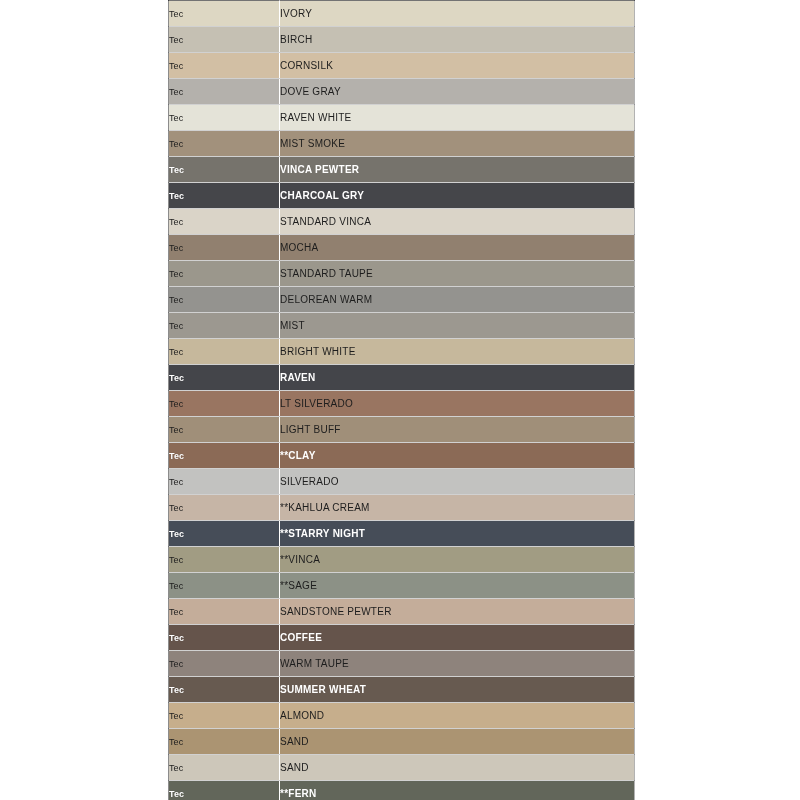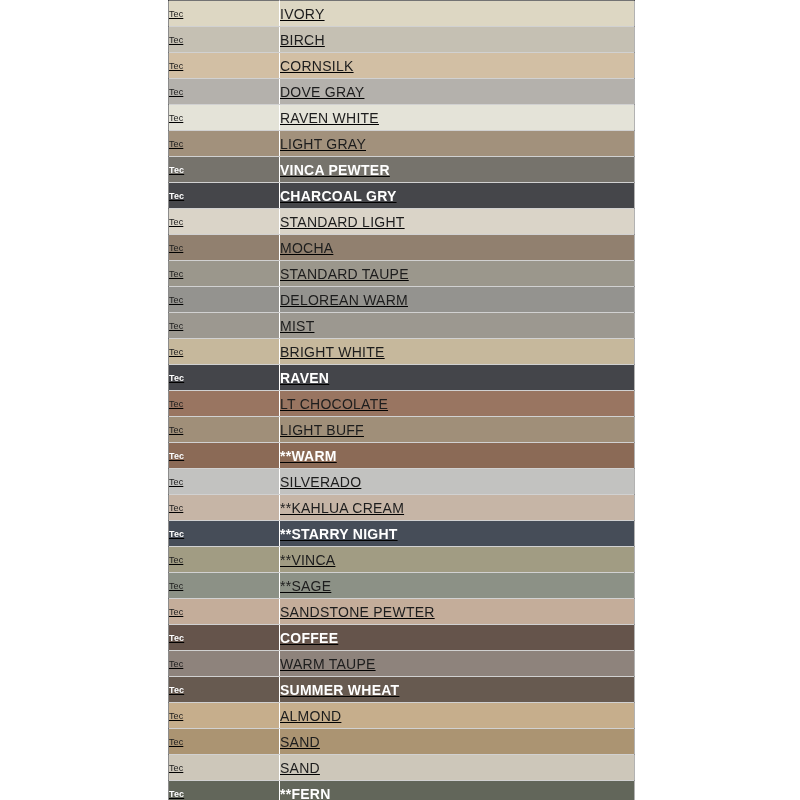--- a/index.html
+++ b/index.html
@@ -18,21 +18,20 @@
     position: absolute;
     left: 168px;
     top: 0;
     width: 465px;
     border-collapse: collapse;
     border-spacing: 0;
     table-layout: fixed;
   }
   #color-table tr {
     height: 25px;
-    text-decoration: underline;
   }
   #color-table td {
     height: 25px;
     padding: 0;
     margin: 0;
     border-top: 1px solid rgba(0,0,0,0.55);
     border-bottom: 1px solid rgba(0,0,0,0.18);
     vertical-align: middle;
     overflow: hidden;
     white-space: nowrap;
@@ -42,21 +41,21 @@
     border-left: 1px solid rgba(0,0,0,0.45);
     border-right: 1px solid rgba(255,255,255,0.55);
     padding-left: 11px;
     font-size: 9px;
     letter-spacing: 0.1px;
   }
   td.cell-name {
     width: 354px;
     border-right: 1px solid rgba(0,0,0,0.30);
     padding-left: 12px;
-    font-size: 14px;
+    font-size: 10px;
     letter-spacing: 0.25px;
   }
   .dark-text  { color: #1d1d1d; }
   .light-text { color: #ffffff; }
   .bold-text  { font-weight: bold; }
   .light-text.cell-tec { text-shadow: 0 0 1px rgba(0,0,0,0.25); }
 </style>
 </head>
 <body>
 
@@ -77,33 +76,33 @@
       <tr class="swatch-row" style="background: rgb(180, 177, 172);">
         <td class="cell-tec dark-text">Tec</td>
         <td class="cell-name dark-text">DOVE GRAY</td>
       </tr>
       <tr class="swatch-row" style="background: rgb(228, 227, 216);">
         <td class="cell-tec dark-text">Tec</td>
         <td class="cell-name dark-text">RAVEN WHITE</td>
       </tr>
       <tr class="swatch-row" style="background: rgb(162, 145, 124);">
         <td class="cell-tec dark-text">Tec</td>
-        <td class="cell-name dark-text">LIGHT GRAY</td>
+        <td class="cell-name dark-text">MIST SMOKE</td>
       </tr>
       <tr class="swatch-row" style="background: rgb(118, 115, 108);">
         <td class="cell-tec light-text bold-text">Tec</td>
         <td class="cell-name light-text bold-text">VINCA PEWTER</td>
       </tr>
       <tr class="swatch-row" style="background: rgb(69, 70, 74);">
         <td class="cell-tec light-text bold-text">Tec</td>
         <td class="cell-name light-text bold-text">CHARCOAL GRY</td>
       </tr>
       <tr class="swatch-row" style="background: rgb(218, 212, 200);">
         <td class="cell-tec dark-text">Tec</td>
-        <td class="cell-name dark-text">STANDARD LIGHT</td>
+        <td class="cell-name dark-text">STANDARD VINCA</td>
       </tr>
       <tr class="swatch-row" style="background: rgb(145, 128, 111);">
         <td class="cell-tec dark-text">Tec</td>
         <td class="cell-name dark-text">MOCHA</td>
       </tr>
       <tr class="swatch-row" style="background: rgb(155, 151, 140);">
         <td class="cell-tec dark-text">Tec</td>
         <td class="cell-name dark-text">STANDARD TAUPE</td>
       </tr>
       <tr class="swatch-row" style="background: rgb(148, 147, 143);">
@@ -117,29 +116,29 @@
       <tr class="swatch-row" style="background: rgb(198, 184, 156);">
         <td class="cell-tec dark-text">Tec</td>
         <td class="cell-name dark-text">BRIGHT WHITE</td>
       </tr>
       <tr class="swatch-row" style="background: rgb(68, 69, 74);">
         <td class="cell-tec light-text bold-text">Tec</td>
         <td class="cell-name light-text bold-text">RAVEN</td>
       </tr>
       <tr class="swatch-row" style="background: rgb(153, 117, 97);">
         <td class="cell-tec dark-text">Tec</td>
-        <td class="cell-name dark-text">LT CHOCOLATE</td>
+        <td class="cell-name dark-text">LT SILVERADO</td>
       </tr>
       <tr class="swatch-row" style="background: rgb(160, 143, 121);">
         <td class="cell-tec dark-text">Tec</td>
         <td class="cell-name dark-text">LIGHT BUFF</td>
       </tr>
       <tr class="swatch-row" style="background: rgb(139, 106, 86);">
         <td class="cell-tec light-text bold-text">Tec</td>
-        <td class="cell-name light-text bold-text">**WARM</td>
+        <td class="cell-name light-text bold-text">**CLAY</td>
       </tr>
       <tr class="swatch-row" style="background: rgb(194, 194, 192);">
         <td class="cell-tec dark-text">Tec</td>
         <td class="cell-name dark-text">SILVERADO</td>
       </tr>
       <tr class="swatch-row" style="background: rgb(198, 181, 166);">
         <td class="cell-tec dark-text">Tec</td>
         <td class="cell-name dark-text">**KAHLUA CREAM</td>
       </tr>
       <tr class="swatch-row" style="background: rgb(70, 77, 88);">

